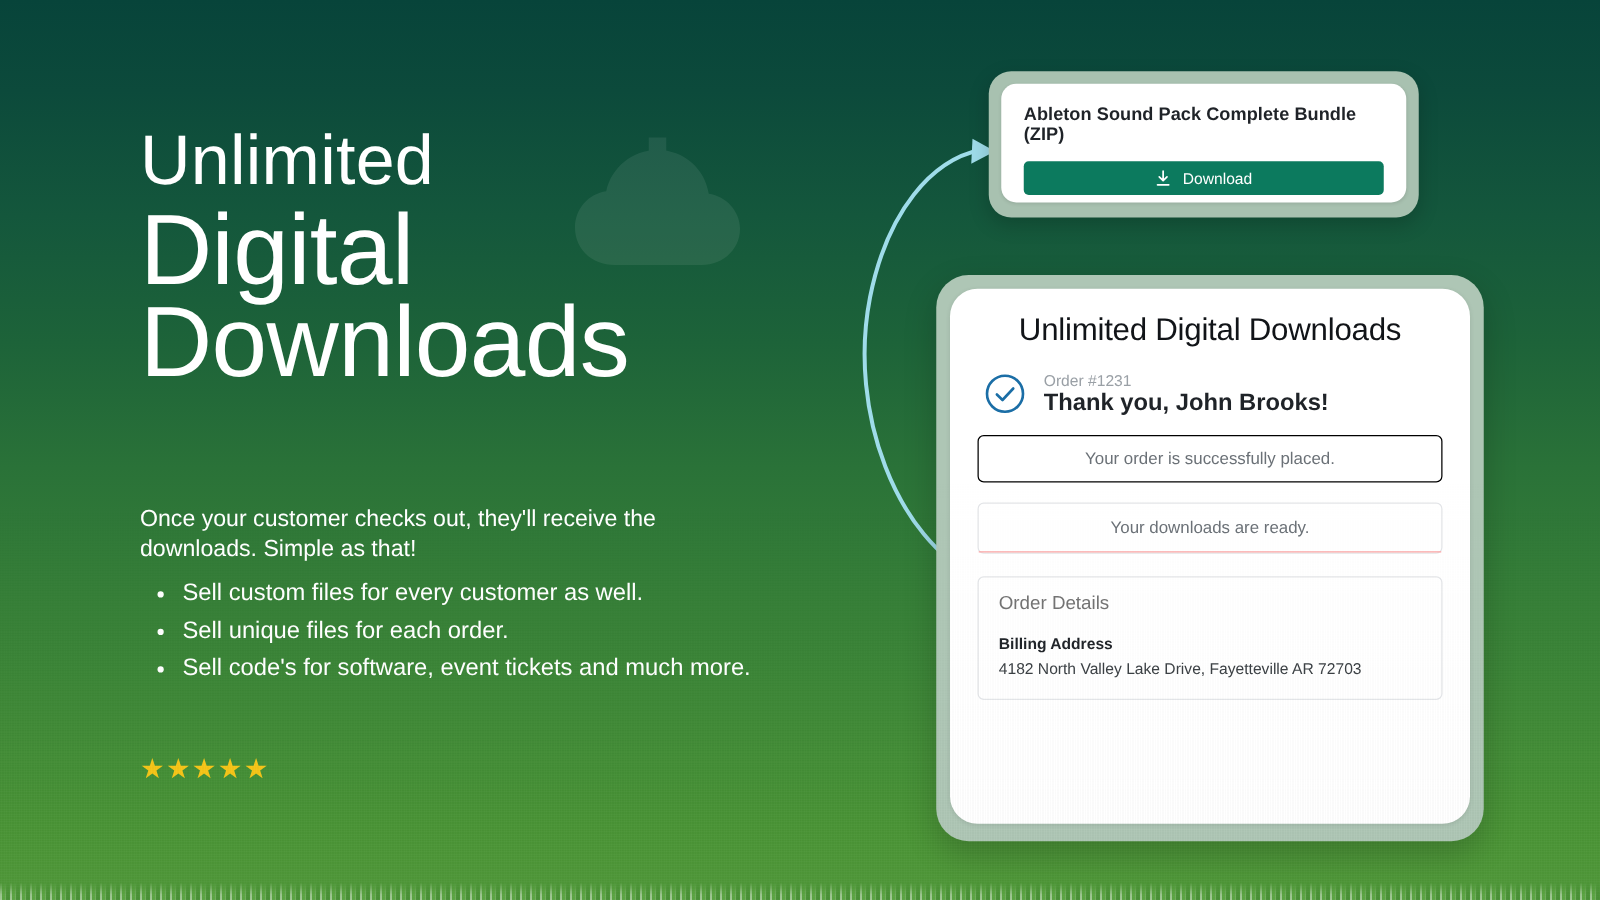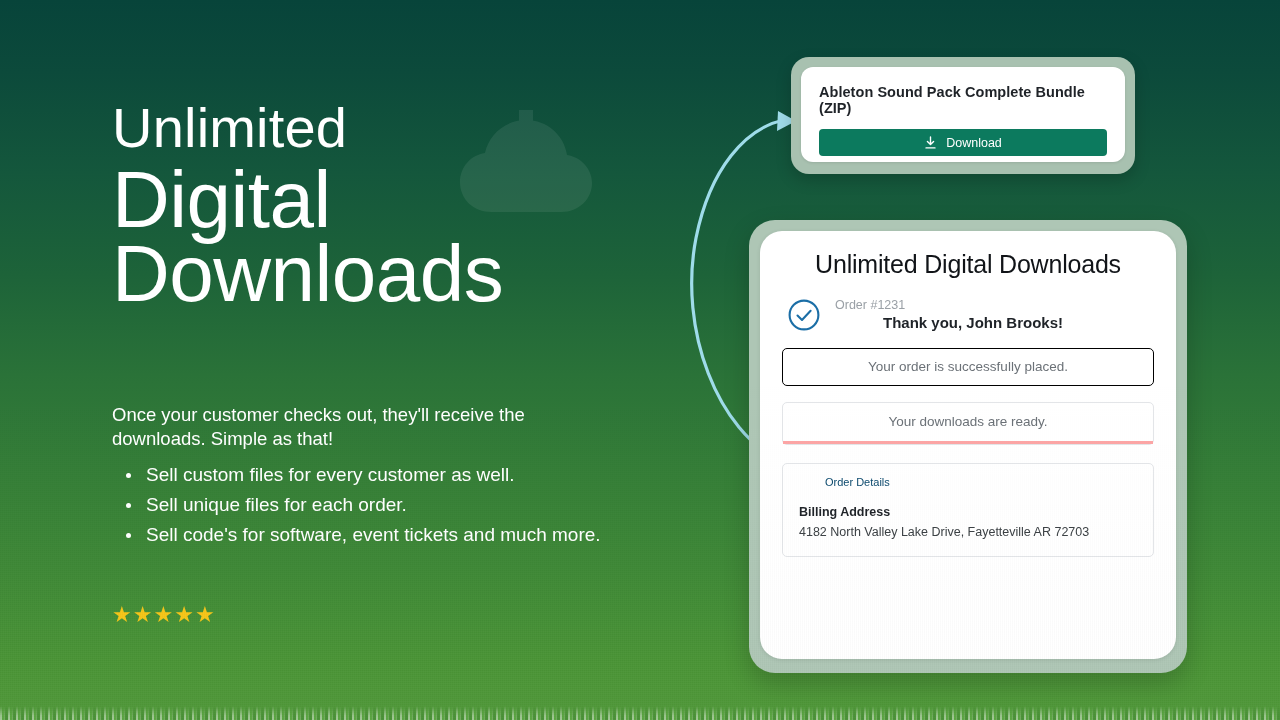--- a/index.html
+++ b/index.html
@@ -128,45 +128,45 @@
     box-shadow: 0 1px 4px rgba(0,0,0,.10);
     padding: 19px 22px 0 22px;
   }
   #main-title {
     text-align: center; font-size: 25px; color: #111418; font-weight: 400;
     letter-spacing: -.2px; margin-bottom: 18px;
   }
   #thankyou-row { display: flex; align-items: center; gap: 14px; margin-bottom: 16px; padding-left: 5px; }
   #check-icon { flex: 0 0 auto; width: 34px; height: 34px; }
   #order-number { font-size: 12.5px; color: #9aa0a6; line-height: 16px; }
-  #thankyou-text { font-size: 15px; color: #1f2328; font-weight: 700; line-height: 19px; margin-left: 48px; }
+  #thankyou-text { font-size: 19px; color: #1f2328; font-weight: 700; line-height: 19px; }
 
   .status-box {
     border: 1px solid #000000; border-radius: 5px;
     text-align: center; color: #6b7177; font-size: 13.5px;
   }
   #order-status { padding: 10px 0 11px; margin-bottom: 16px; }
 
   #downloads-box { border: 1px solid #e3e5e8; border-radius: 5px; margin-bottom: 18px; }
   #downloads-ready {
     text-align: center; color: #6b7177; font-size: 13.5px;
-    padding: 11px 0 12px; border-bottom: 3px solid #fca5a5;
+    padding: 11px 0 12px; border-bottom: 1px solid #fca5a5;
   }
   #access-downloads-button {
     margin: 7px 9px 9px 9px; height: 27px;
     background: #1b6ea6; border-radius: 4px;
     display: flex; align-items: center; justify-content: center; gap: 9px;
     color: #ffffff; font-size: 12.5px; font-weight: 700; cursor: pointer;
   }
 
   #order-details {
     border: 1px solid #e3e5e8; border-radius: 5px;
     padding: 12px 16px 17px 16px;
   }
-  #order-details-title { font-size: 11px; color: #0c4a6e; margin-bottom: 13px; margin-left: 26px; }
+  #order-details-title { font-size: 15px; color: #737373; margin-bottom: 13px; }
   .od-grid { display: flex; }
   .od-col { flex: 1 1 0; }
   .od-label { font-size: 12.5px; font-weight: 700; color: #1f2328; margin-bottom: 6px; }
   .od-value { font-size: 12.5px; color: #3b4044; }
   .od-value b { color: #1f2328; font-weight: 700; }
   #billing-block { margin-top: 17px; }
   #billing-label { font-size: 12.5px; font-weight: 700; color: #1f2328; margin-bottom: 6px; }
   #billing-value { font-size: 12.5px; color: #3b4044; }
 </style>
 </head>

